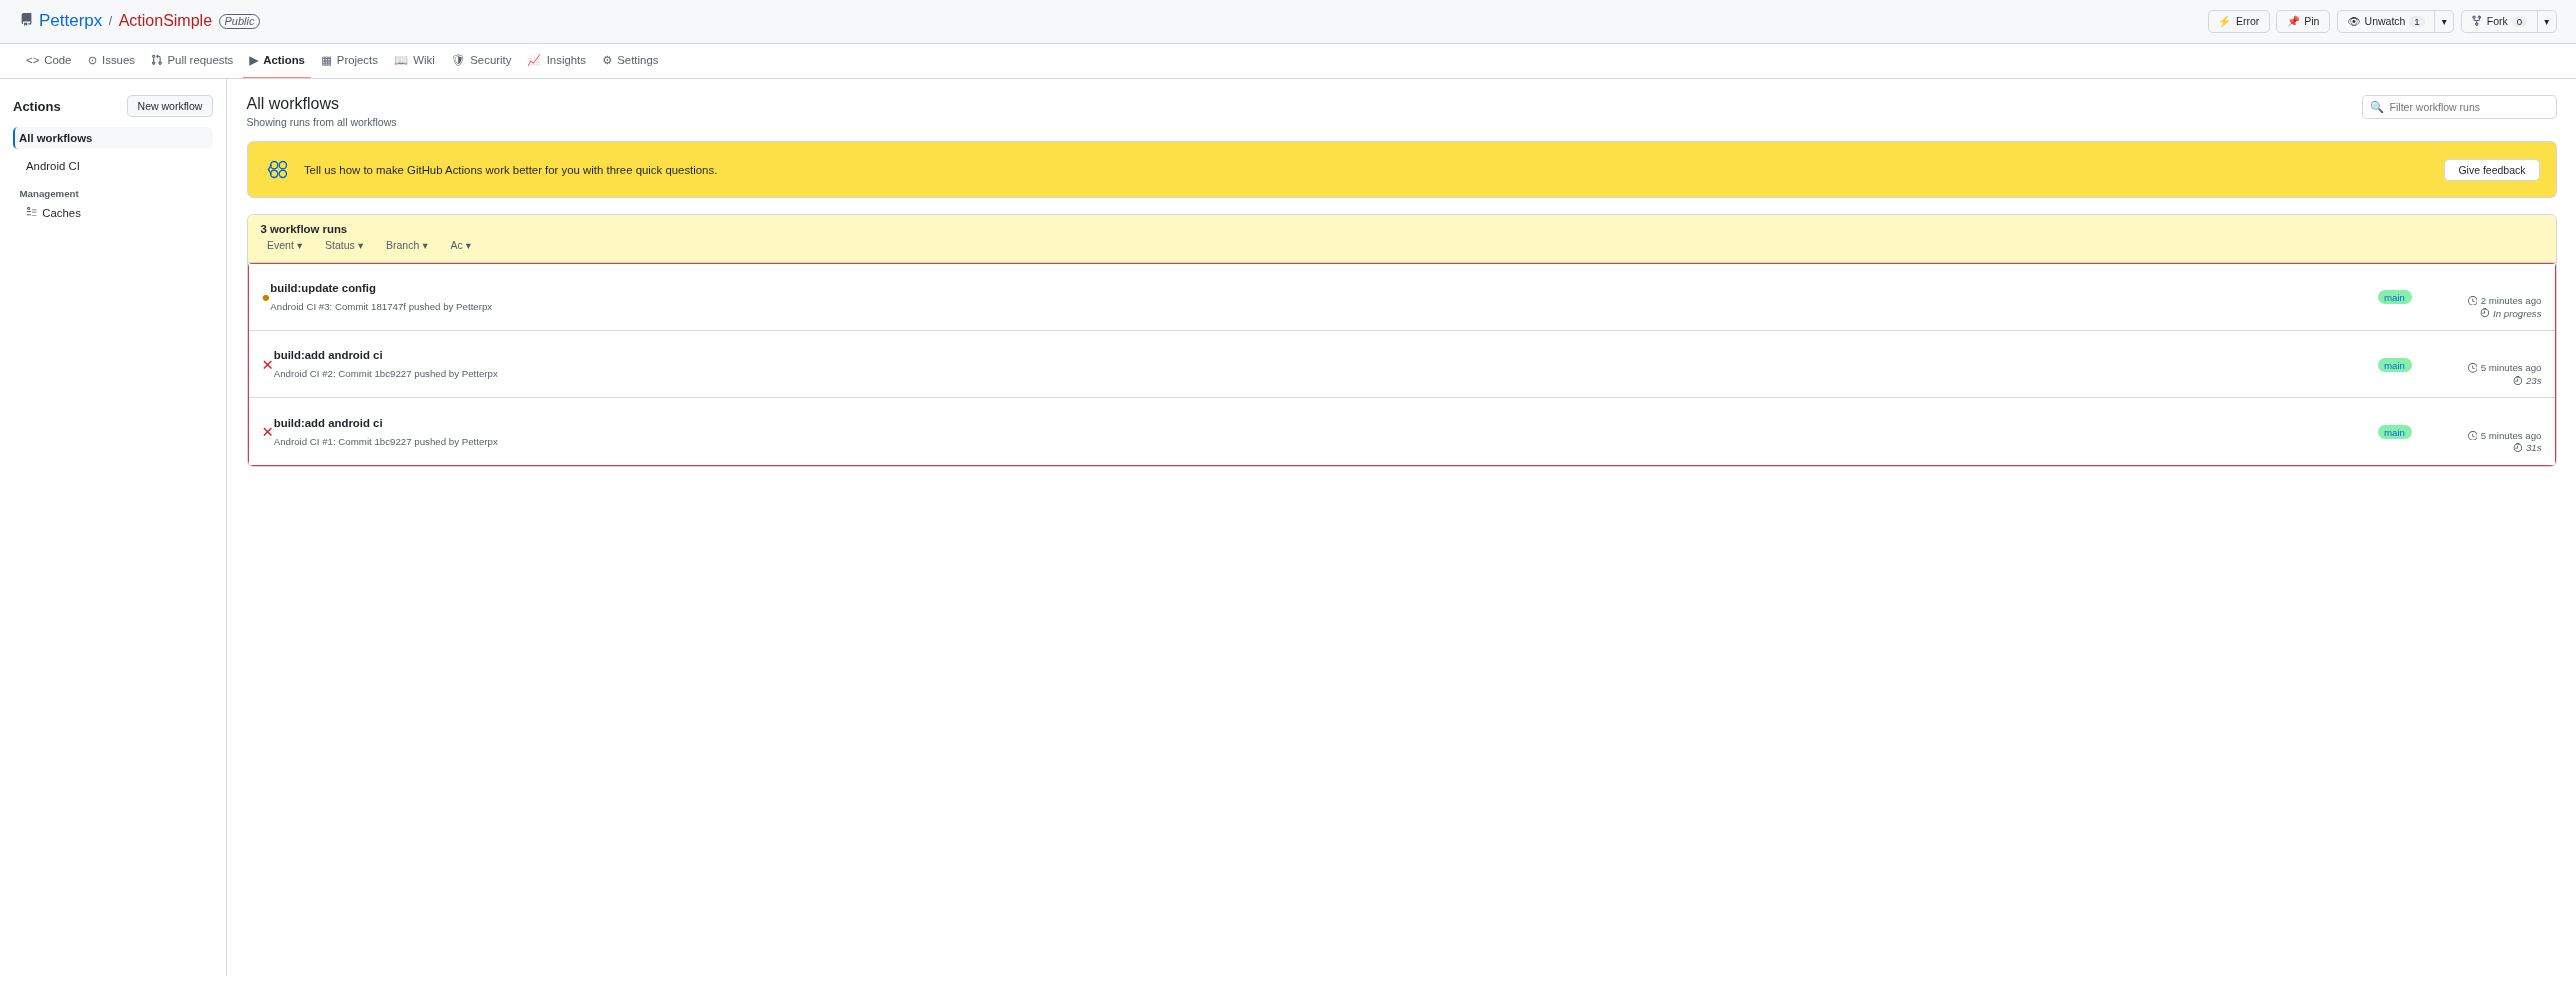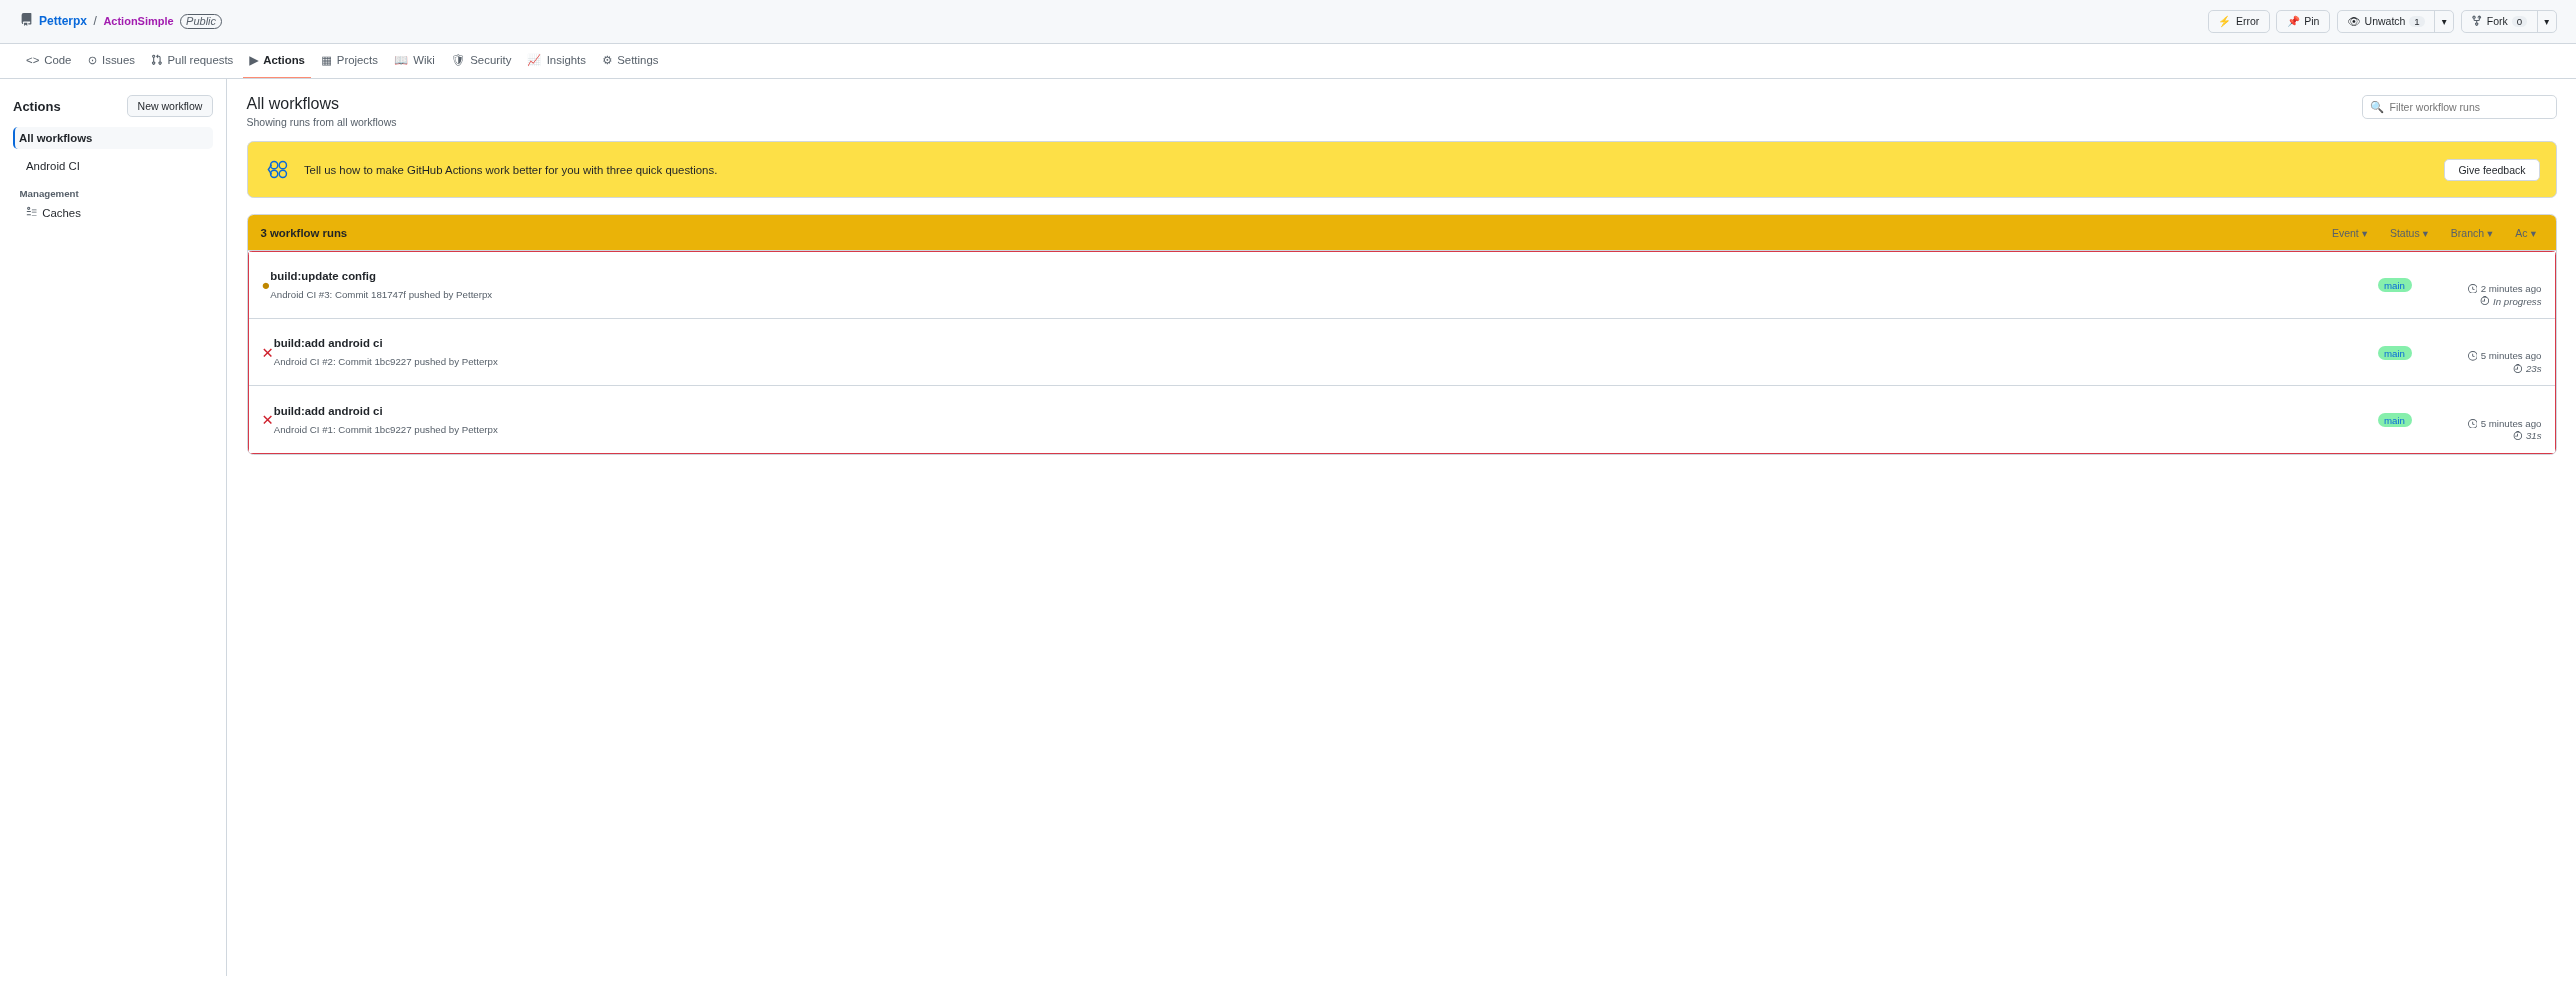--- a/index.html
+++ b/index.html
@@ -2,23 +2,23 @@
 <html style="font-size:13px"><head>
   <meta charset="utf-8">
   <style>
     * { box-sizing: border-box; margin: 0; padding: 0; }
     body { font-family: -apple-system, BlinkMacSystemFont, "Segoe UI", Helvetica, Arial, sans-serif; font-size: 11.4px; color: #1f2328; background: #fff; }
 
     
     .top-bar { display: flex; align-items: center; justify-content: space-between; padding: 9.7px 19.5px; border-bottom: 0.8px solid #d0d7de; background: #f6f8fa; }
     .top-bar-left { display: flex; align-items: center; gap: 6.5px; }
     .repo-icon { color: #57606a; font-size: 13px; }
-    .repo-link { color: #0969da; font-size: 12px; text-decoration: none; font-weight: 700; }
+    .repo-link { color: #0969da; font-size: 17px; text-decoration: none; font-weight: 400; }
     .repo-sep { color: #57606a; font-size: 12px; }
-    .repo-name { color: #a21caf; font-size: 11px; font-weight: 700; text-decoration: none; }
+    .repo-name { color: #b91c1c; font-size: 16px; font-weight: 400; text-decoration: none; }
     .public-badge { background: transparent; border: 0.8px solid #57606a; color: #57606a; font-size: 11px; font-weight: 500; padding: 0.8px 4.9px; border-radius: 16px; font-style: italic; }
     .top-bar-right { display: flex; align-items: center; gap: 6.5px; }
     .top-btn { display: flex; align-items: center; gap: 4px; padding: 4px 9.7px; border: 0.8px solid #d0d7de; border-radius: 4.9px; background: #f6f8fa; color: #1f2328; font-size: 10.5px; cursor: pointer; }
     .top-btn-split { display: flex; align-items: center; border: 0.8px solid #d0d7de; border-radius: 4.9px; background: #f6f8fa; overflow: hidden; }
     .top-btn-split .main { display: flex; align-items: center; gap: 4px; padding: 4px 9.7px; cursor: pointer; font-size: 10.5px; border-right: 0.8px solid #d0d7de; }
     .top-btn-split .arrow { padding: 4px 6.5px; cursor: pointer; font-size: 9.7px; }
 
     
     .nav-tabs { display: flex; align-items: center; padding: 0 19.5px; border-bottom: 0.8px solid #d0d7de; background: #fff; gap: 3.2px; }
     .nav-tab { display: flex; align-items: center; gap: 4.9px; padding: 9.7px 6.5px; font-size: 11.4px; color: #57606a; cursor: pointer; border-bottom: 1.6px solid transparent; text-decoration: none; white-space: nowrap; }
@@ -47,21 +47,21 @@
     .filter-input { border: none; outline: none; font-size: 10.5px; color: #57606a; width: 100%; background: transparent; }
     .filter-icon { color: #57606a; font-size: 11.4px; }
 
     
     .feedback-banner { display: flex; align-items: center; justify-content: space-between; padding: 13px 16px; border: 0.8px solid #d0d7de; border-radius: 6.5px; margin-bottom: 16px; background: #fde047; }
     .feedback-banner-left { display: flex; align-items: center; gap: 11.4px; }
     .feedback-btn { padding: 4px 13px; border: 0.8px solid #d0d7de; border-radius: 4.9px; background: #fff; color: #1f2328; font-size: 10.5px; cursor: pointer; font-weight: 500; }
 
     
     .runs-container { border: 0.8px solid #d0d7de; border-radius: 6.5px; overflow: hidden; }
-    .runs-header { display: flex; align-items: center; justify-content: space-between; padding: 8px 13px; background: #eab308; border-bottom: 0.8px solid #d0d7de; }
+    .runs-header { display: flex; justify-content: space-between; padding: 8px 13px; background: #fef9c3; border-bottom: 0.8px solid #d0d7de; flex-direction: column; }
     .runs-count { font-size: 11.4px; font-weight: 600; }
     .runs-filters { display: flex; align-items: center; gap: 9.7px; }
     .runs-filter-btn { display: flex; align-items: center; gap: 3.2px; font-size: 10.5px; color: #57606a; cursor: pointer; padding: 3.2px 6.5px; border-radius: 4.9px; }
 
     
     .highlight-box { border: 1.6px solid #d73a49; border-radius: 3.2px; }
 
     
     .run-row { display: flex; align-items: center; padding: 11.4px 13px; border-bottom: 0.8px solid #d0d7de; background: #fff; cursor: pointer; }
     .run-row:last-child { border-bottom: none; }

